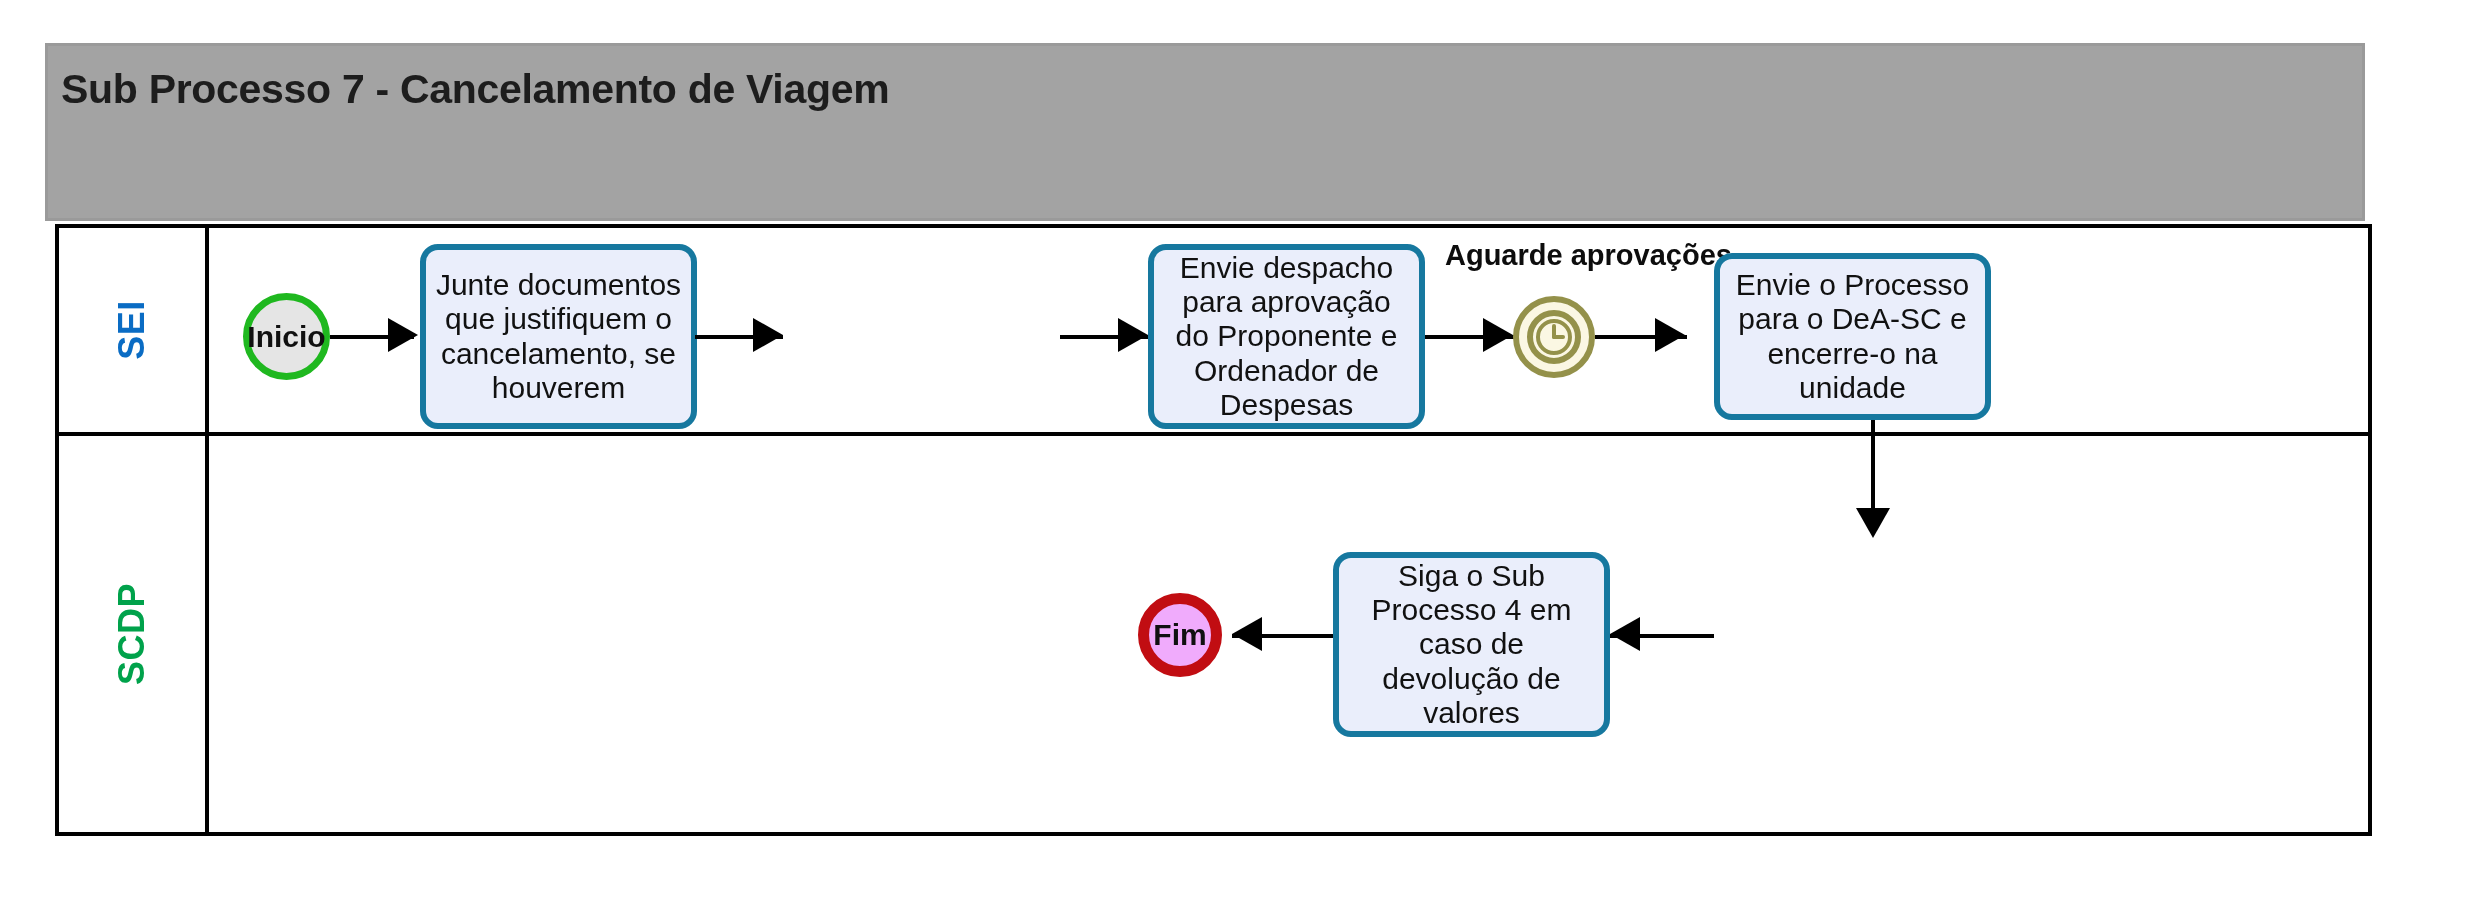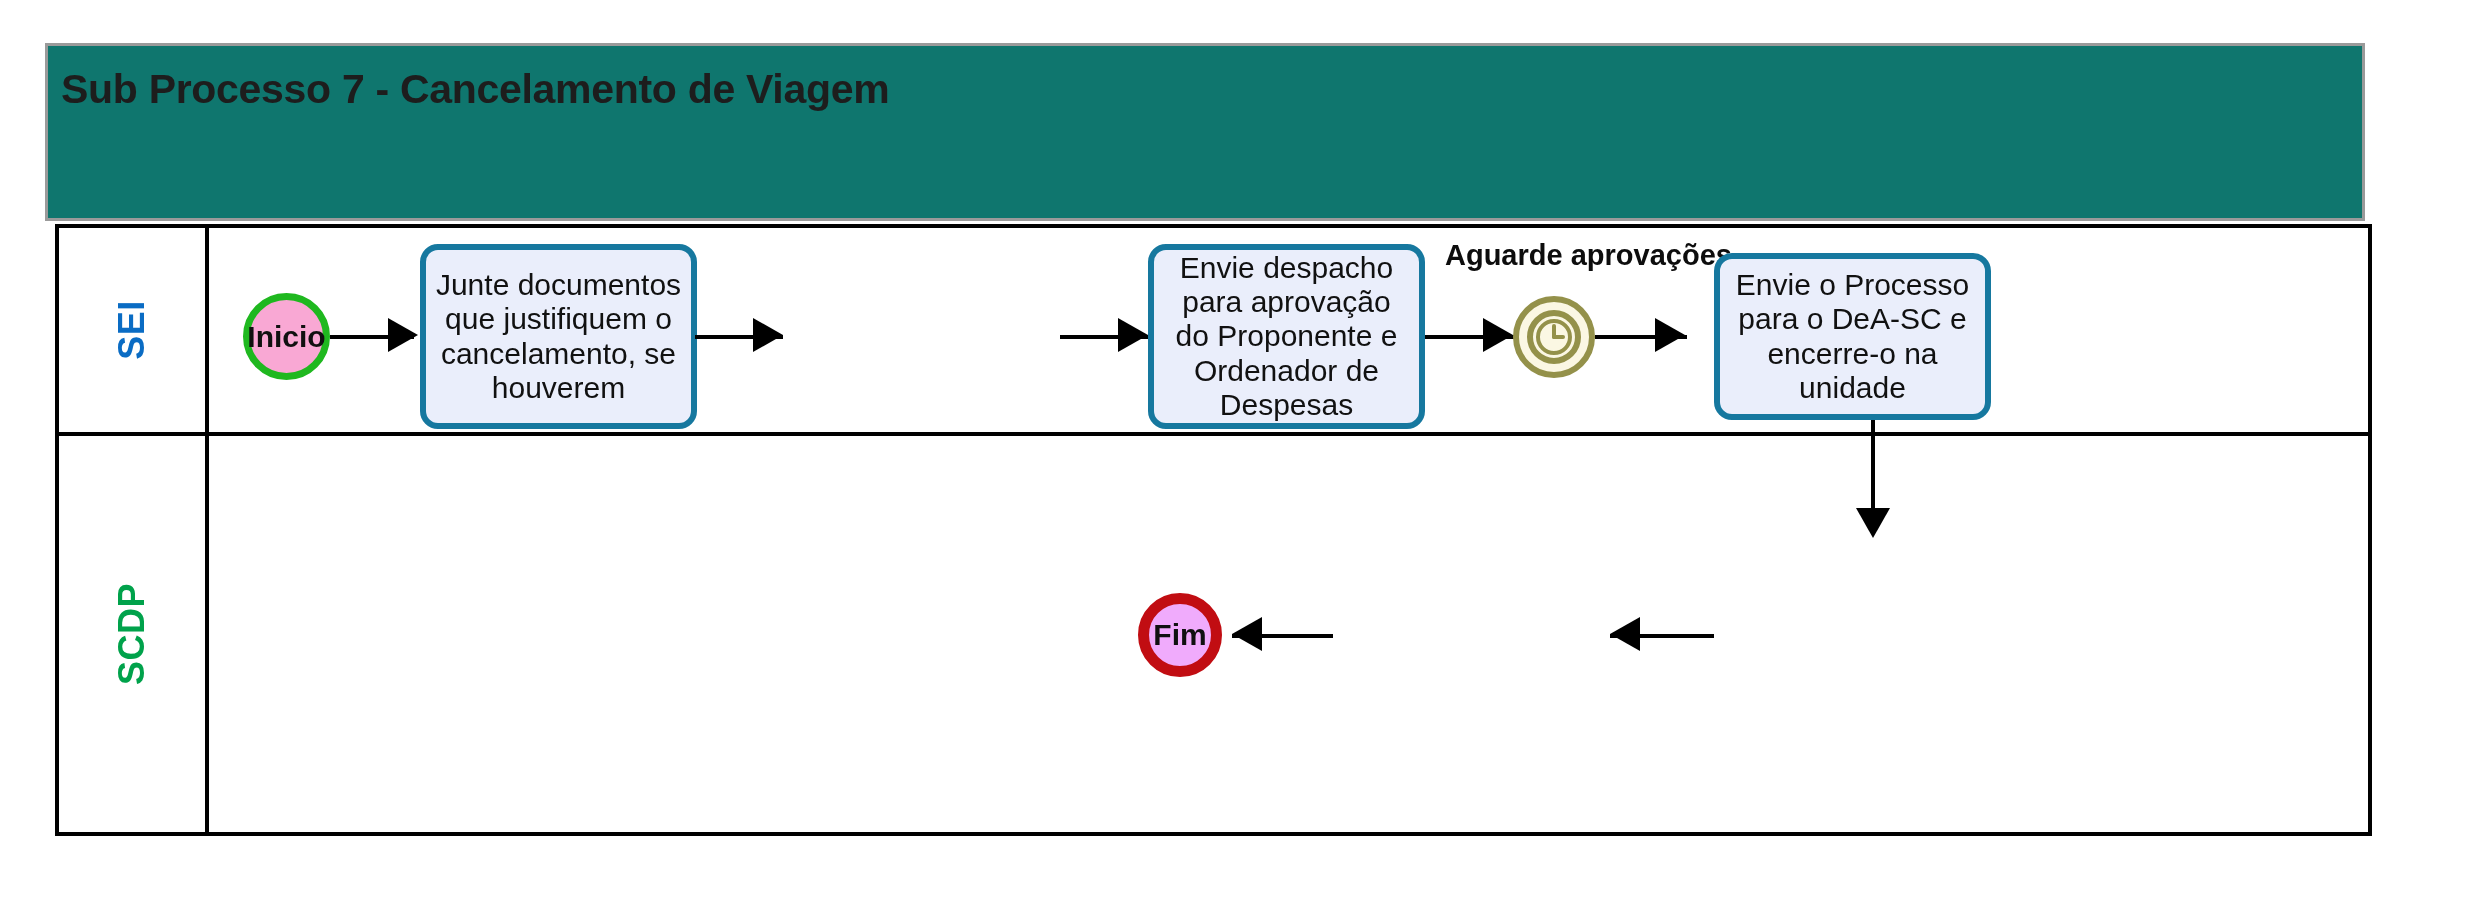--- a/index.html
+++ b/index.html
@@ -24,21 +24,21 @@
 
   
   .pool-title {
     position: absolute;
     left: 45px;
     top: 43px;
     width: 2320px;
     height: 178px;
     border: 3px solid #9a9a9a;
     box-sizing: border-box;
-    background: #0f766e;
+    background: #a3a3a3;
   }
   .pool-title-text {
     position: absolute;
     left: 13px;
     top: 20px;
     font-size: 41px;
     font-weight: bold;
     color: #1d1d1d;
     letter-spacing: -0.3px;
     white-space: nowrap;
@@ -93,21 +93,21 @@
     font-size: 30px;
     line-height: 1.14;
     padding: 4px 8px;
   }
 
   
   .event-start {
     position: absolute;
     box-sizing: border-box;
     border-radius: 50%;
-    background: #f9a8d4;
+    background: #e5e5e5;
     border: 7px solid #1fb81f;
     display: flex;
     align-items: center;
     justify-content: center;
     font-size: 30px;
     font-weight: bold;
     color: #101010;
   }
   .event-end {
     position: absolute;
@@ -245,20 +245,23 @@
     <span>Envie o Processo para o DeA-SC e encerre-o na unidade</span>
   </div>
 
   <div class="conn conn-v" style="left:1871px; top:420px; height:110px;"></div>
   <div class="arrow arrow-down" style="left:1856px; top:508px;"></div>
 
 
   <div class="conn conn-h" style="left:1610px; top:634px; width:104px;"></div>
   <div class="arrow arrow-left" style="left:1610px; top:617px;"></div>
 
+  <div class="task" style="left:1333px; top:552px; width:277px; height:185px;">
+    <span>Siga o Sub Processo 4 em caso de devolução de valores</span>
+  </div>
 
   <div class="conn conn-h" style="left:1232px; top:634px; width:101px;"></div>
   <div class="arrow arrow-left" style="left:1232px; top:617px;"></div>
 
   <div class="event-end" style="left:1138px; top:593px; width:84px; height:84px;">
     <span>Fim</span>
   </div>
 
 </div>
 

